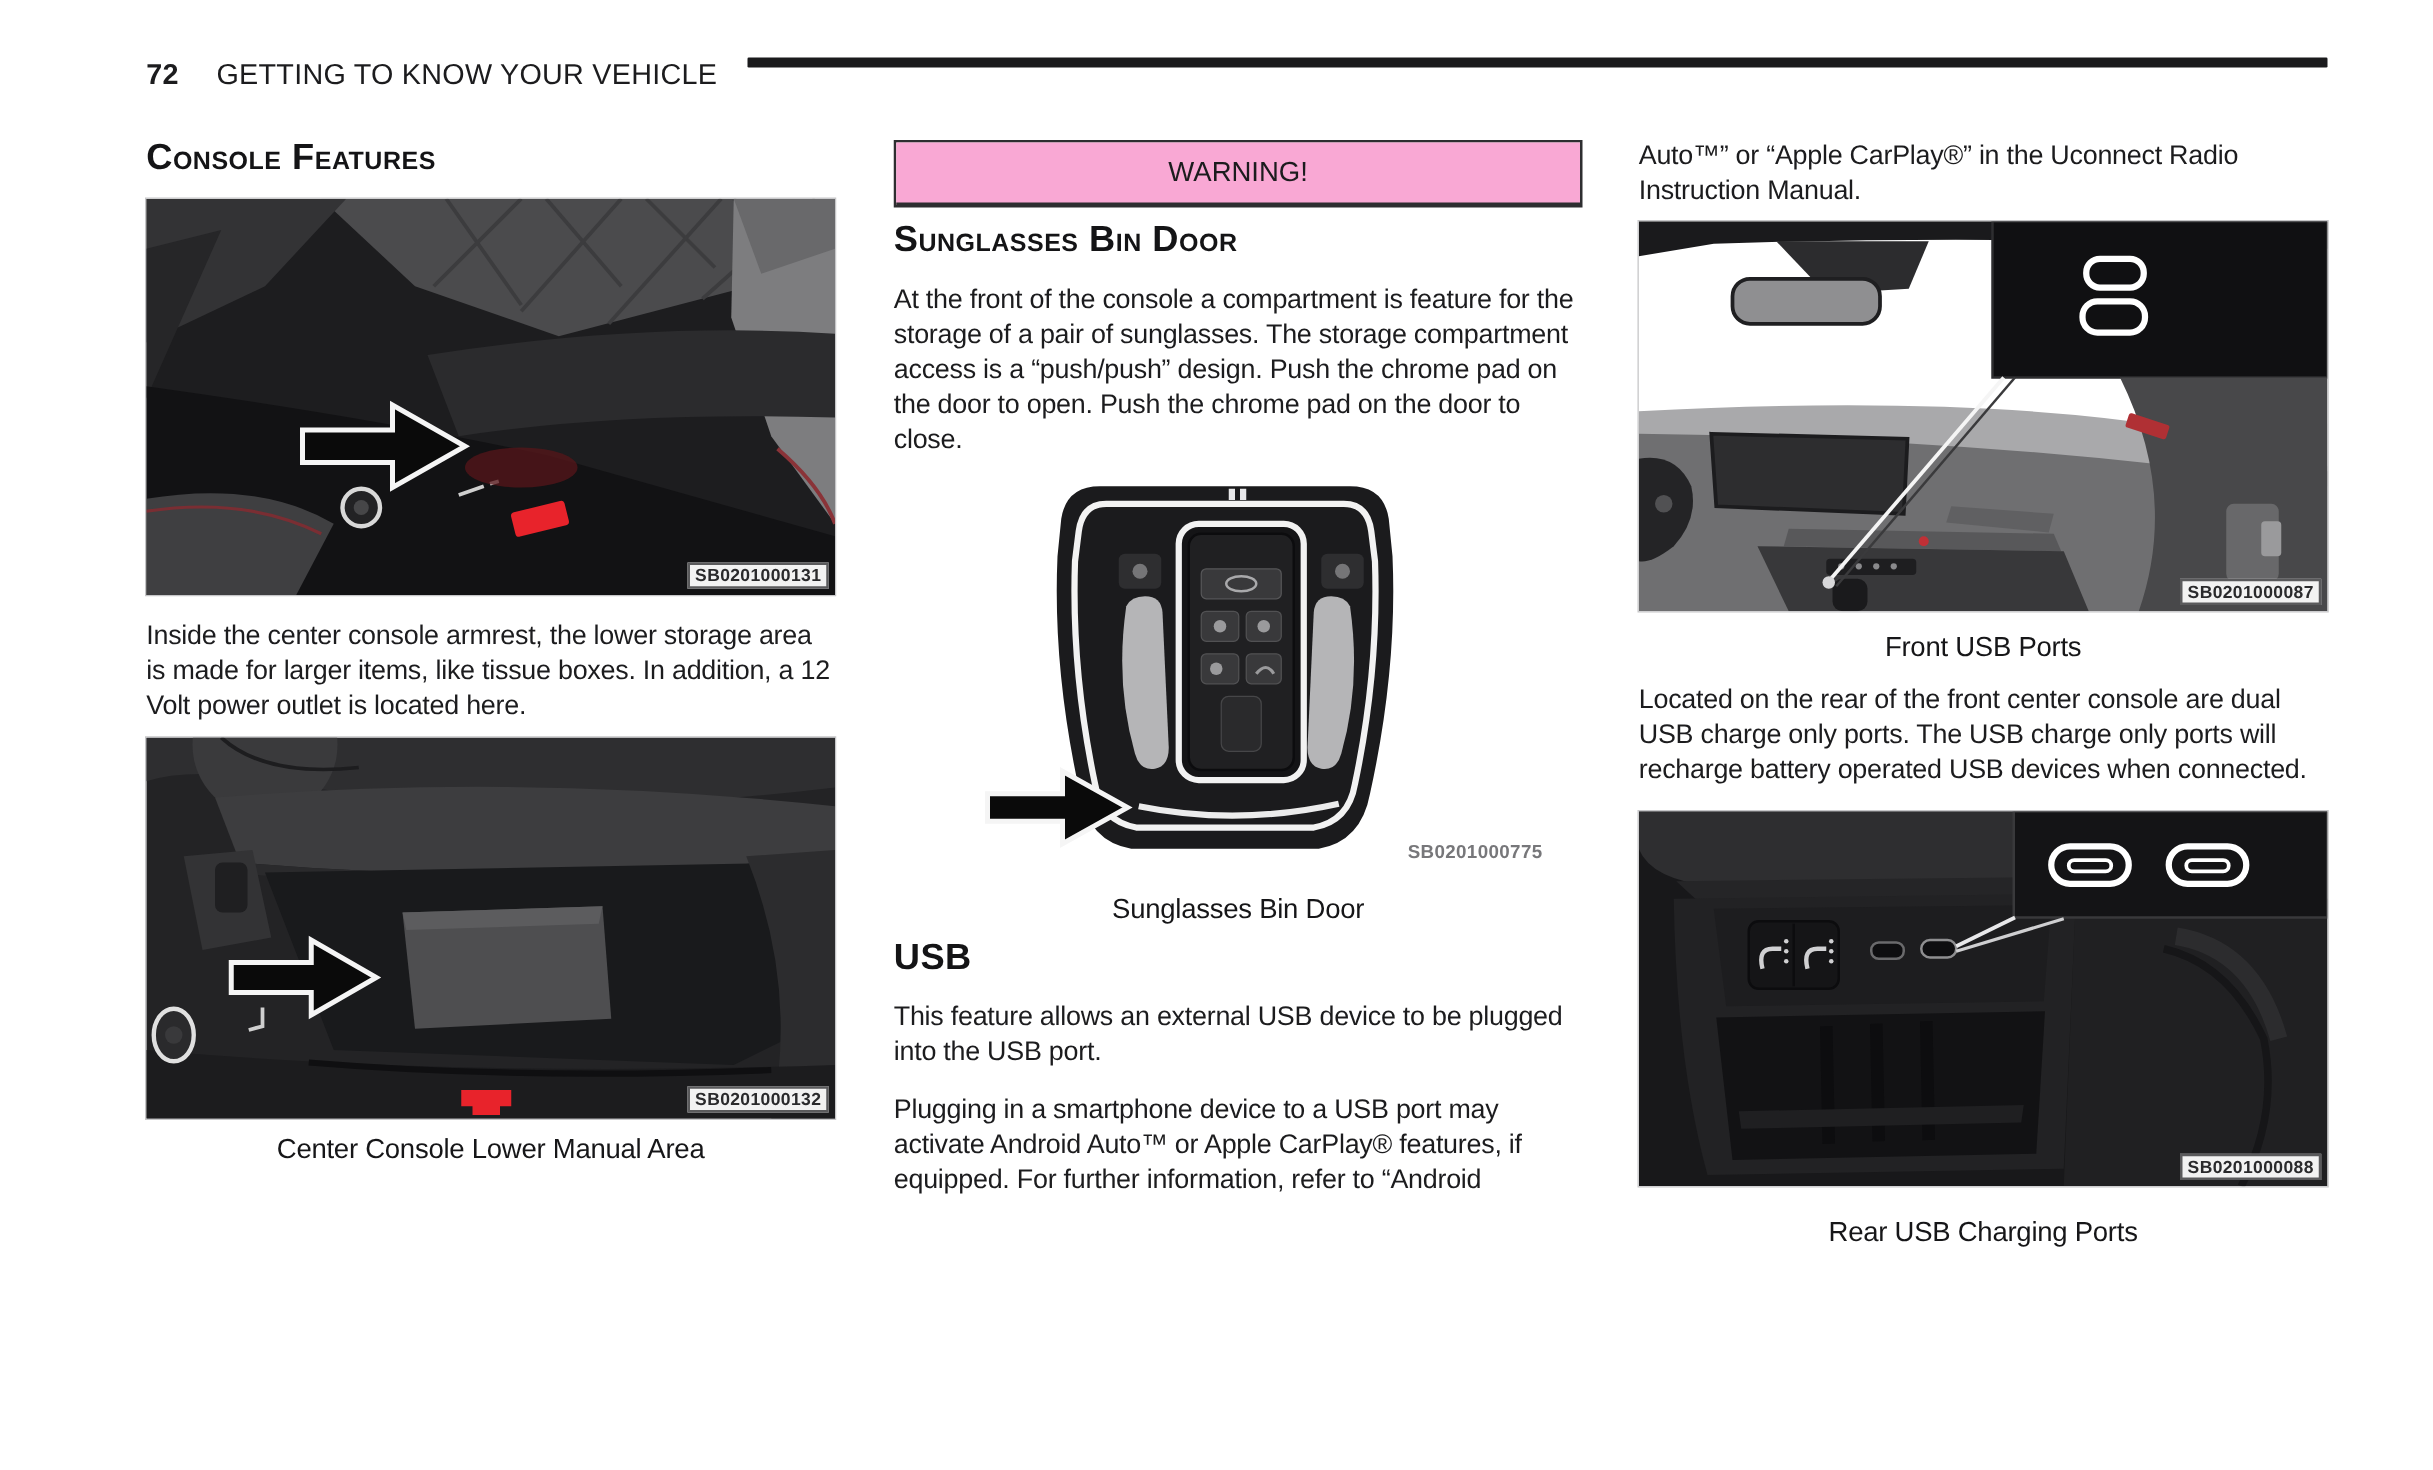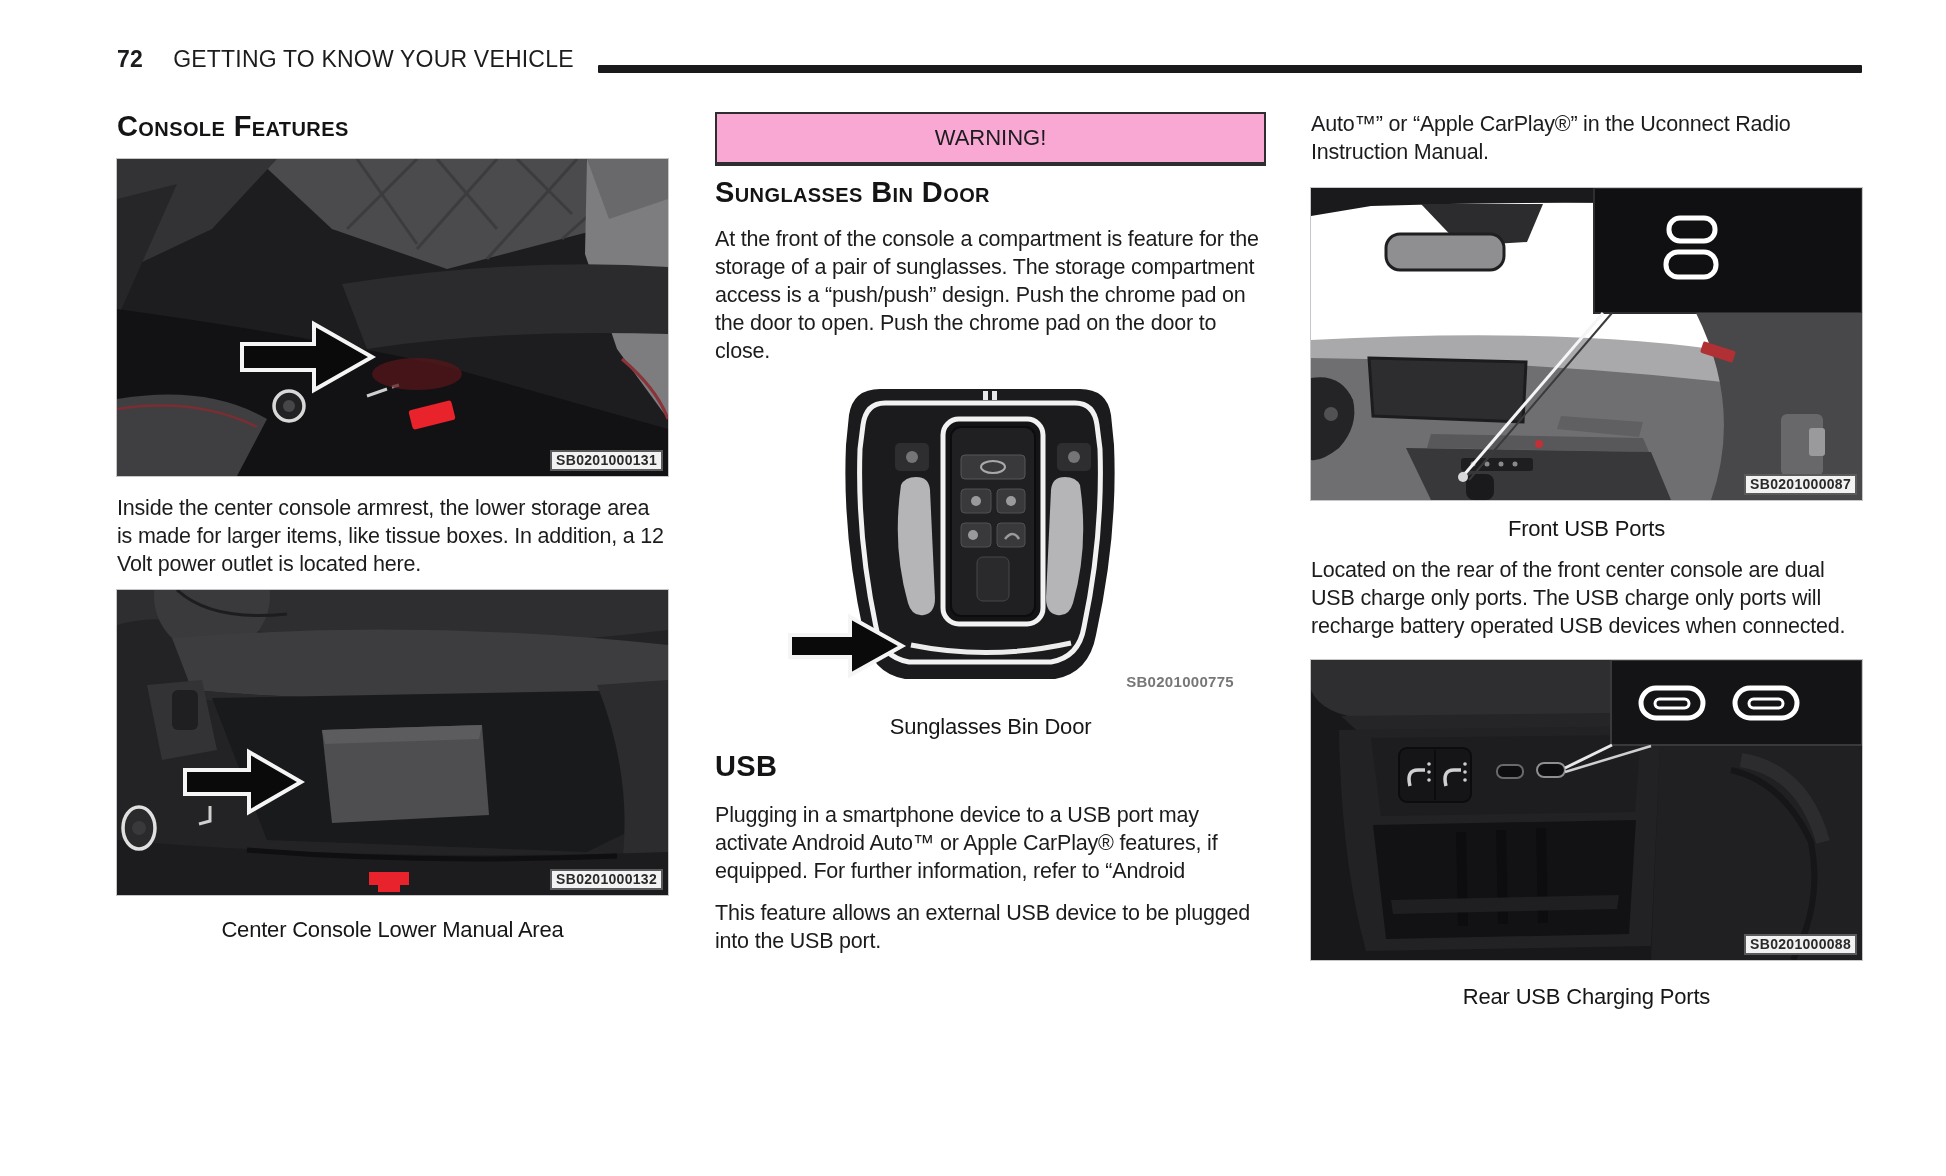--- a/index.html
+++ b/index.html
@@ -3,21 +3,21 @@
 <meta charset="utf-8">
 <style>
   html,body{margin:0;padding:0;background:#ffffff;}
   body{
     width:1946px;height:1176px;position:relative;overflow:hidden;
     font-family:"Liberation Sans", sans-serif;color:#1c1c1e;
     -webkit-font-smoothing:antialiased;
   }
   .page-header{
     position:absolute;top:46px;left:117px;width:1745px;
-    display:flex;align-items:flex-end;
+    display:flex;align-items:flex-start;
   }
   .page-num{font-size:23px;font-weight:700;letter-spacing:.3px;}
   .page-title{font-size:23px;font-weight:500;margin-left:30px;letter-spacing:.2px;}
   .header-rule{flex:1;height:8px;background:#1a1a1c;margin-left:24px;border-radius:1px;}
 
   .col{position:absolute;top:100px;width:551px;}
   .col-left{left:117px;}
   .col-mid{left:715px;}
   .col-right{left:1311px;}
 
@@ -47,21 +47,21 @@
   .warning-box{
     border:2.5px solid #2e2e30;margin-top:12px;
   }
   .warning-head{
     background:#f9a8d4;border-bottom:2.5px solid #2e2e30;
     text-align:center;font-size:22px;padding:11px 0;color:#1c1c1e;
   }
   .warning-body{
     font-size:21.5px;line-height:28px;padding:12px 14px 16px 12px;letter-spacing:-0.2px;
   } .mt12{margin-top:12px;}
-  .mt20{margin-top:20px;} .mt22{margin-top:22px;} .mt24{margin-top:24px;}
+  .mt20{margin-top:20px;} .mt22{margin-top:11px;} .mt24{margin-top:24px;}
 </style>
 </head>
 <body>
 
 <div class="page-header">
   <span class="page-num">72</span>
   <span class="page-title">GETTING TO KNOW YOUR VEHICLE</span>
   <span class="header-rule"></span>
 </div>
 
@@ -168,22 +168,22 @@
       <path d="M196,260 Q275,276 356,258" stroke="#ececec" stroke-width="5" fill="none"></path>
       <rect x="268" y="6" width="5" height="9" fill="#e8e8ea"></rect>
         <rect x="277" y="6" width="5" height="9" fill="#e8e8ea"></rect>
       <path d="M75,250 h60 v-18 l52,29 l-52,29 v-18 h-60 z" fill="#0a0a0a" stroke="#f5f5f5" stroke-width="4"></path>
     </svg>
     <span class="img-code plain">SB0201000775</span>
   </div>
   <div class="fig-caption" style="margin-top:14px">Sunglasses Bin Door</div>
 
   <h2 class="sec mt22">USB</h2>
+  <p class="body" style="margin-top:14px">This feature allows an external USB device to be plugged into the USB port.</p>
   <p class="body">Plugging in a smartphone device to a USB port may activate Android Auto™ or Apple CarPlay® features, if equipped. For further information, refer to “Android</p>
-  <p class="body" style="margin-top:14px">This feature allows an external USB device to be plugged into the USB port.</p>
 </div>
 
 <div class="col col-right">
   <p class="body" style="margin-top:10px">Auto™” or “Apple CarPlay®” in the Uconnect Radio Instruction Manual.</p>
 
   <div class="figure bordered mt22">
     <svg viewBox="0 0 551 312" width="551" height="312">
       <rect width="551" height="312" fill="#858587"></rect>
       <rect x="0" y="12" width="551" height="150" fill="#ffffff"></rect>
       <path d="M0,0 H551 V22 Q300,10 60,18 L0,28 Z" fill="#1a1a1c"></path>

